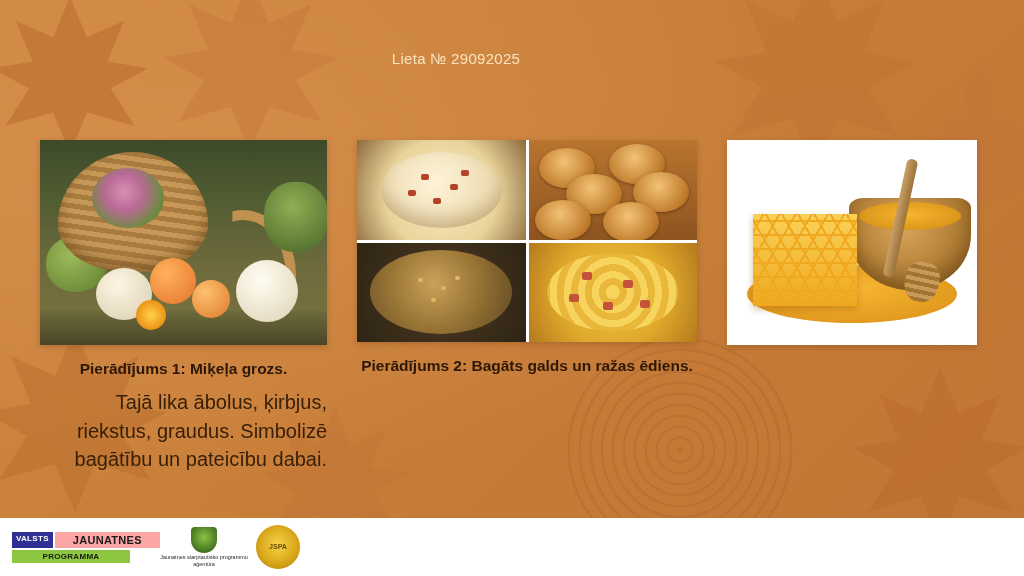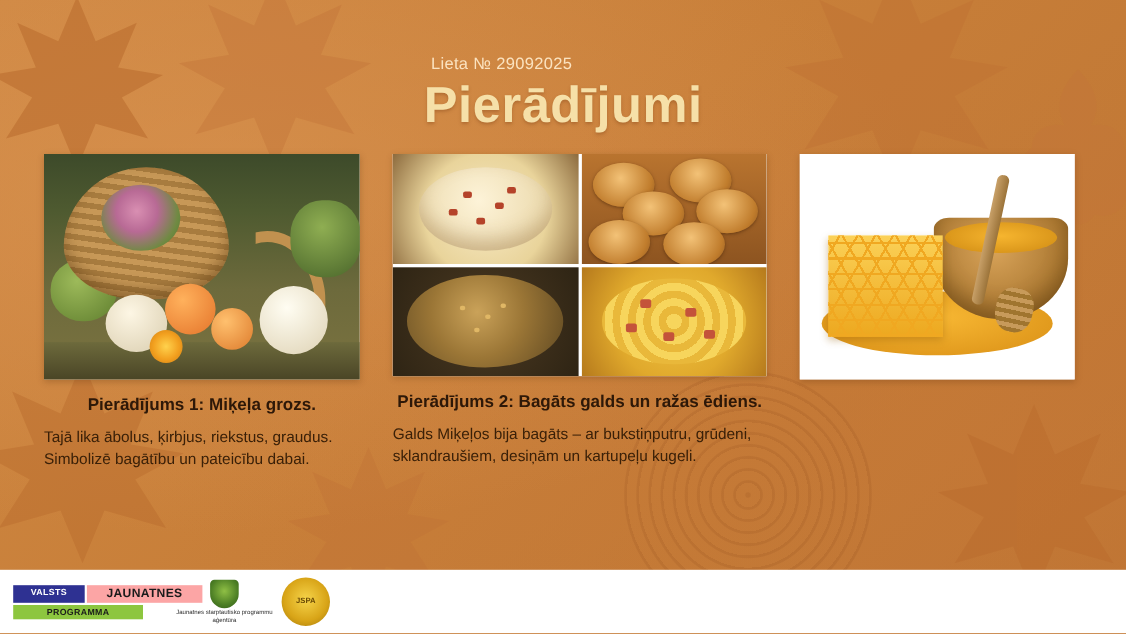--- a/index.html
+++ b/index.html
@@ -87,22 +87,22 @@
   .cap-title {
     color: #2d1808;
     font-weight: bold;
     font-size: 15.5px;
     text-align: center;
     margin-top: 14px;
     line-height: 1.3;
   }
   .cap-body {
     color: #3a2008;
-    font-size: 14px;
-    text-align: left;
+    font-size: 20px;
+    text-align: right;
     margin-top: 9px;
     line-height: 1.42;
   }
 
   
   
   .p1-bg {
     position: absolute; inset: 0;
     background:
       linear-gradient(180deg, #3d4a2a 0%, #4e5a30 25%, #6d6a3c 60%, #7b7340 100%);
@@ -211,21 +211,21 @@
     align-items: center;
   }
   .logo-vjp {
     margin-left: 12px;
     width: 118px;
     display: flex;
     flex-direction: column;
     gap: 2px;
   }
   .lg-row { display:flex; gap:2px; }
-  .lg-valsts { background:#2e3192; color:#fff; font-size:8px; font-weight:bold; padding:2px 16px; letter-spacing:0.3px; }
+  .lg-valsts { background:#2e3192; color:#fff; font-size:8px; font-weight:bold; padding:2px 4px; letter-spacing:0.3px; }
   .lg-jaunatnes { background:#fca5a5; color:#1a1a1a; font-size:11px; font-weight:bold; padding:2px 18px; letter-spacing:0.3px; }
   .lg-programma { background:#8dc63f; color:#1a1a1a; font-size:8px; font-weight:bold; padding:2px 4px; text-align:center; letter-spacing:0.3px; }
   .logo-jsa {
     margin-left: 22px;
     width: 104px;
     text-align: center;
   }
   .jsa-crest {
     width: 26px; height: 26px; margin: 0 auto 1px;
     background: radial-gradient(circle at 50% 40%, #8fbf45 0%, #4d7f25 60%, #2f5a16 100%);
@@ -271,21 +271,20 @@
   </svg>
   <svg class="leaf" style="left:250px; top:400px; width:170px; height:160px; opacity:0.35;" viewBox="0 0 100 100">
     <path d="M50 4 L60 28 L82 18 L72 42 L96 46 L74 58 L88 80 L60 72 L50 96 L40 72 L12 80 L26 58 L4 46 L28 42 L18 18 L40 28 Z" fill="#c07136"></path>
   </svg>
   <svg class="leaf" style="left:840px; top:360px; width:200px; height:190px; opacity:0.4;" viewBox="0 0 100 100">
     <path d="M50 4 L60 28 L82 18 L72 42 L96 46 L74 58 L88 80 L60 72 L50 96 L40 72 L12 80 L26 58 L4 46 L28 42 L18 18 L40 28 Z" fill="#b8692c"></path>
   </svg>
   <div class="fingerprint"></div>
 
   <div class="case-no">Lieta № 29092025</div>
-  <div class="title">Pierādījumi</div>
 
   <div class="col col1">
     <div class="photo photo1">
       <div class="p1-bg"></div>
       <div class="p1-green1"></div>
       <div class="p1-basket"></div>
       <div class="p1-handle"></div>
       <div class="p1-cabbage"></div>
       <div class="p1-green2"></div>
       <div class="p1-soil"></div>
@@ -329,21 +328,20 @@
           <div class="swirl"></div>
           <div class="meat" style="left:32%; top:30%"></div>
           <div class="meat" style="left:56%; top:38%"></div>
           <div class="meat" style="left:44%; top:60%"></div>
           <div class="meat" style="left:66%; top:58%"></div>
           <div class="meat" style="left:24%; top:52%"></div>
         </div>
       </div>
     </div>
     <div class="cap-title">Pierādījums 2: Bagāts galds un ražas ēdiens.</div>
-    <div class="cap-body">Galds Miķeļos bija bagāts – ar bukstiņputru, grūdeni, sklandraušiem, desiņām un kartupeļu kugeli.</div>
   </div>
 
   <div class="col col3">
     <div class="photo photo3">
       <div class="p3-bg"></div>
       <div class="p3-honey-pool"></div>
       <div class="p3-bowl"></div>
       <div class="p3-bowl-inner"></div>
       <div class="p3-comb"></div>
       <div class="p3-dipper"></div>

